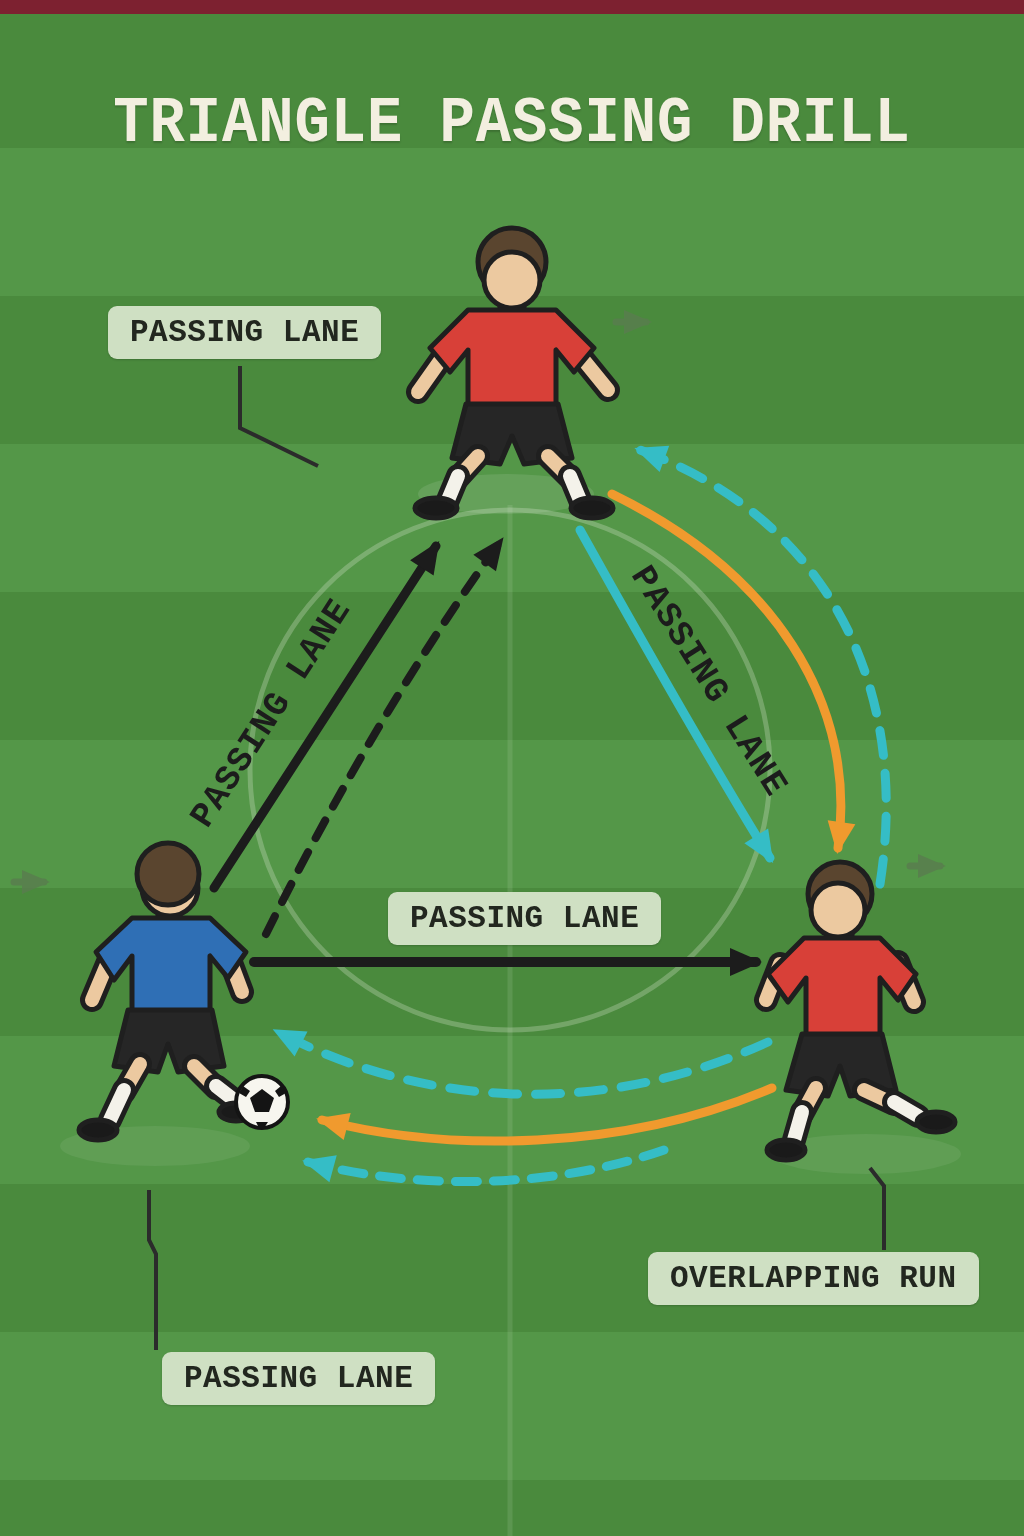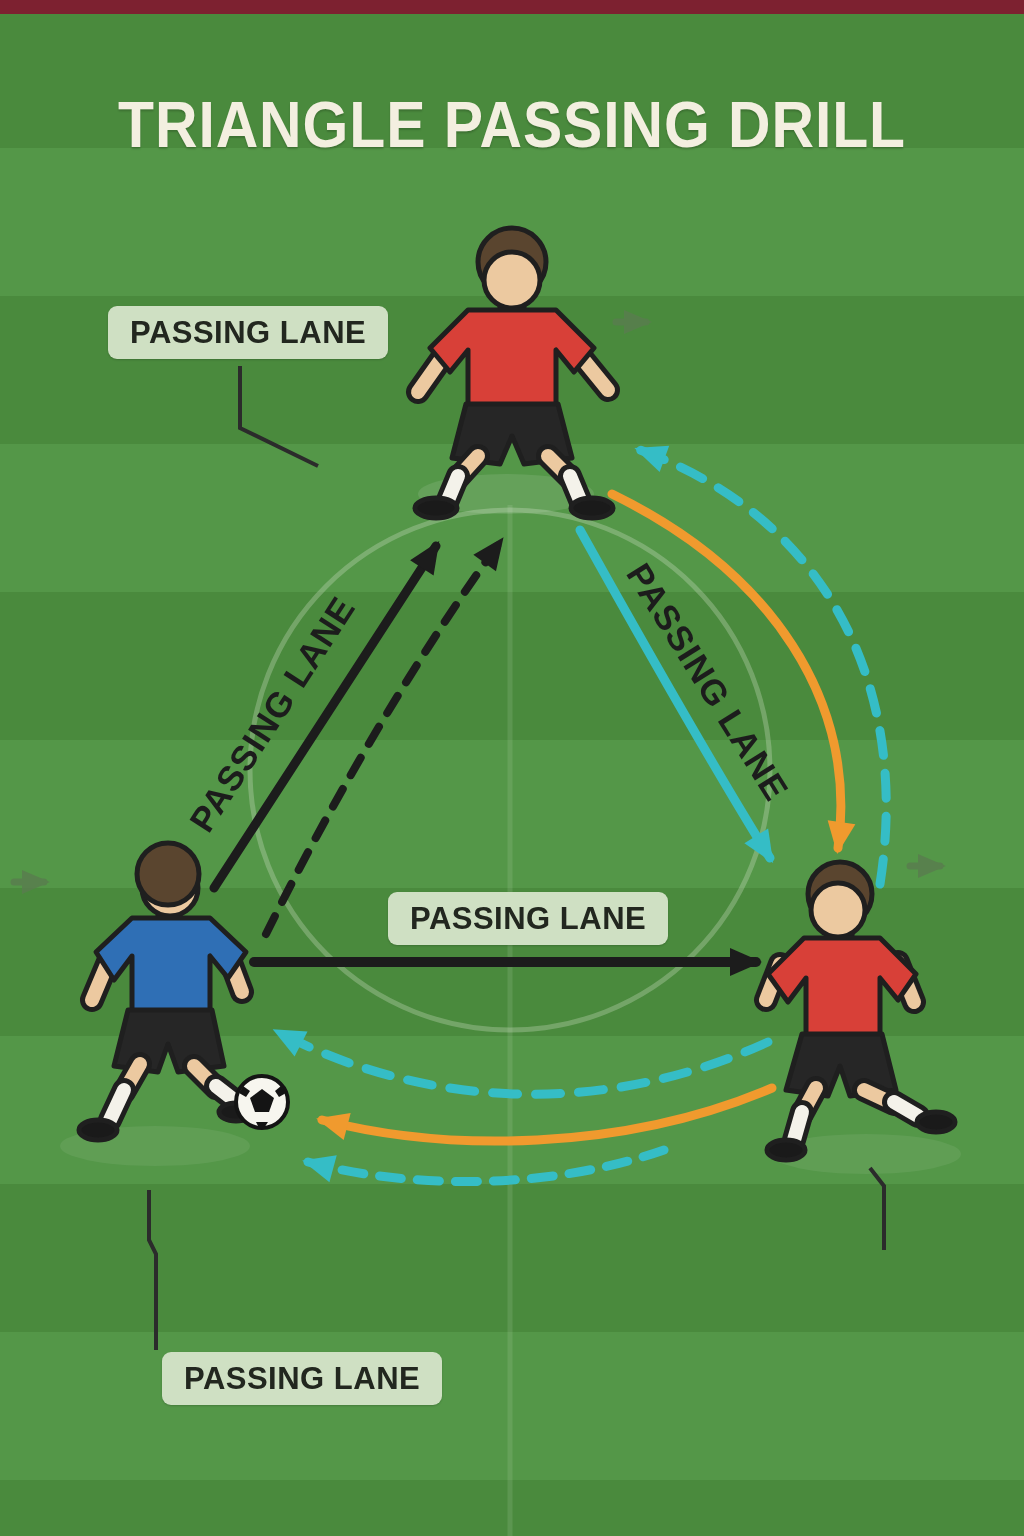--- a/index.html
+++ b/index.html
@@ -1,20 +1,20 @@
 <!DOCTYPE html>
 <html style="--field-dark: #4a8a3d; --field-light: #549748; --top-bar: #7d2130; --title-text: #f3efe0; --label-bg: #cfe0c3; --label-text: #22271f; --arrow-black: #1c1c1c; --arrow-teal: #35bdc6; --arrow-orange: #f09a2e; --arrow-gray: #597e4e; --shirt-red: #d84038; --shirt-blue: #2f6fb5; --skin: #ecc9a0; --hair: #5a452f;"><head>
 <meta charset="utf-8">
 <style>
   html,body{margin:0;padding:0;background:#222;}
   .stage{
     position:relative;
     width:1024px;height:1536px;
     overflow:hidden;
-    font-family:Liberation Sans, sans-serif;
+    font-family:Liberation Mono, monospace;
     background:repeating-linear-gradient(
       180deg,
       var(--field-dark,#4a8a3d) 0px,  var(--field-dark,#4a8a3d) 148px,
       var(--field-light,#549748) 148px, var(--field-light,#549748) 296px
     );
   }
   .topbar{
     position:absolute;left:0;top:0;width:100%;height:14px;
     background:var(--top-bar,#7d2130);
   }
@@ -180,20 +180,21 @@
       <path d="M894,1102 L918,1116" stroke="#f4f2ea" stroke-width="14" fill="none"></path>
       <ellipse cx="786" cy="1150" rx="19" ry="10" fill="#1a1a1a"></ellipse>
       <ellipse cx="936" cy="1122" rx="19" ry="10" fill="#1a1a1a"></ellipse>
     </g>
   </svg>
 
   <div class="boxlabel" style="left:108px; top:306px;">PASSING LANE</div>
 
   <div class="boxlabel" style="left:388px; top:892px;">PASSING LANE</div>
 
+  <div class="boxlabel" style="left:648px; top:1252px;">OVERLAPPING RUN</div>
 
   <div class="boxlabel" style="left:162px; top:1352px;">PASSING LANE</div>
 
   <div class="rotlabel left">PASSING LANE</div>
 
   <div class="rotlabel right">PASSING LANE</div>
 
 </div>
 
 </body></html>

